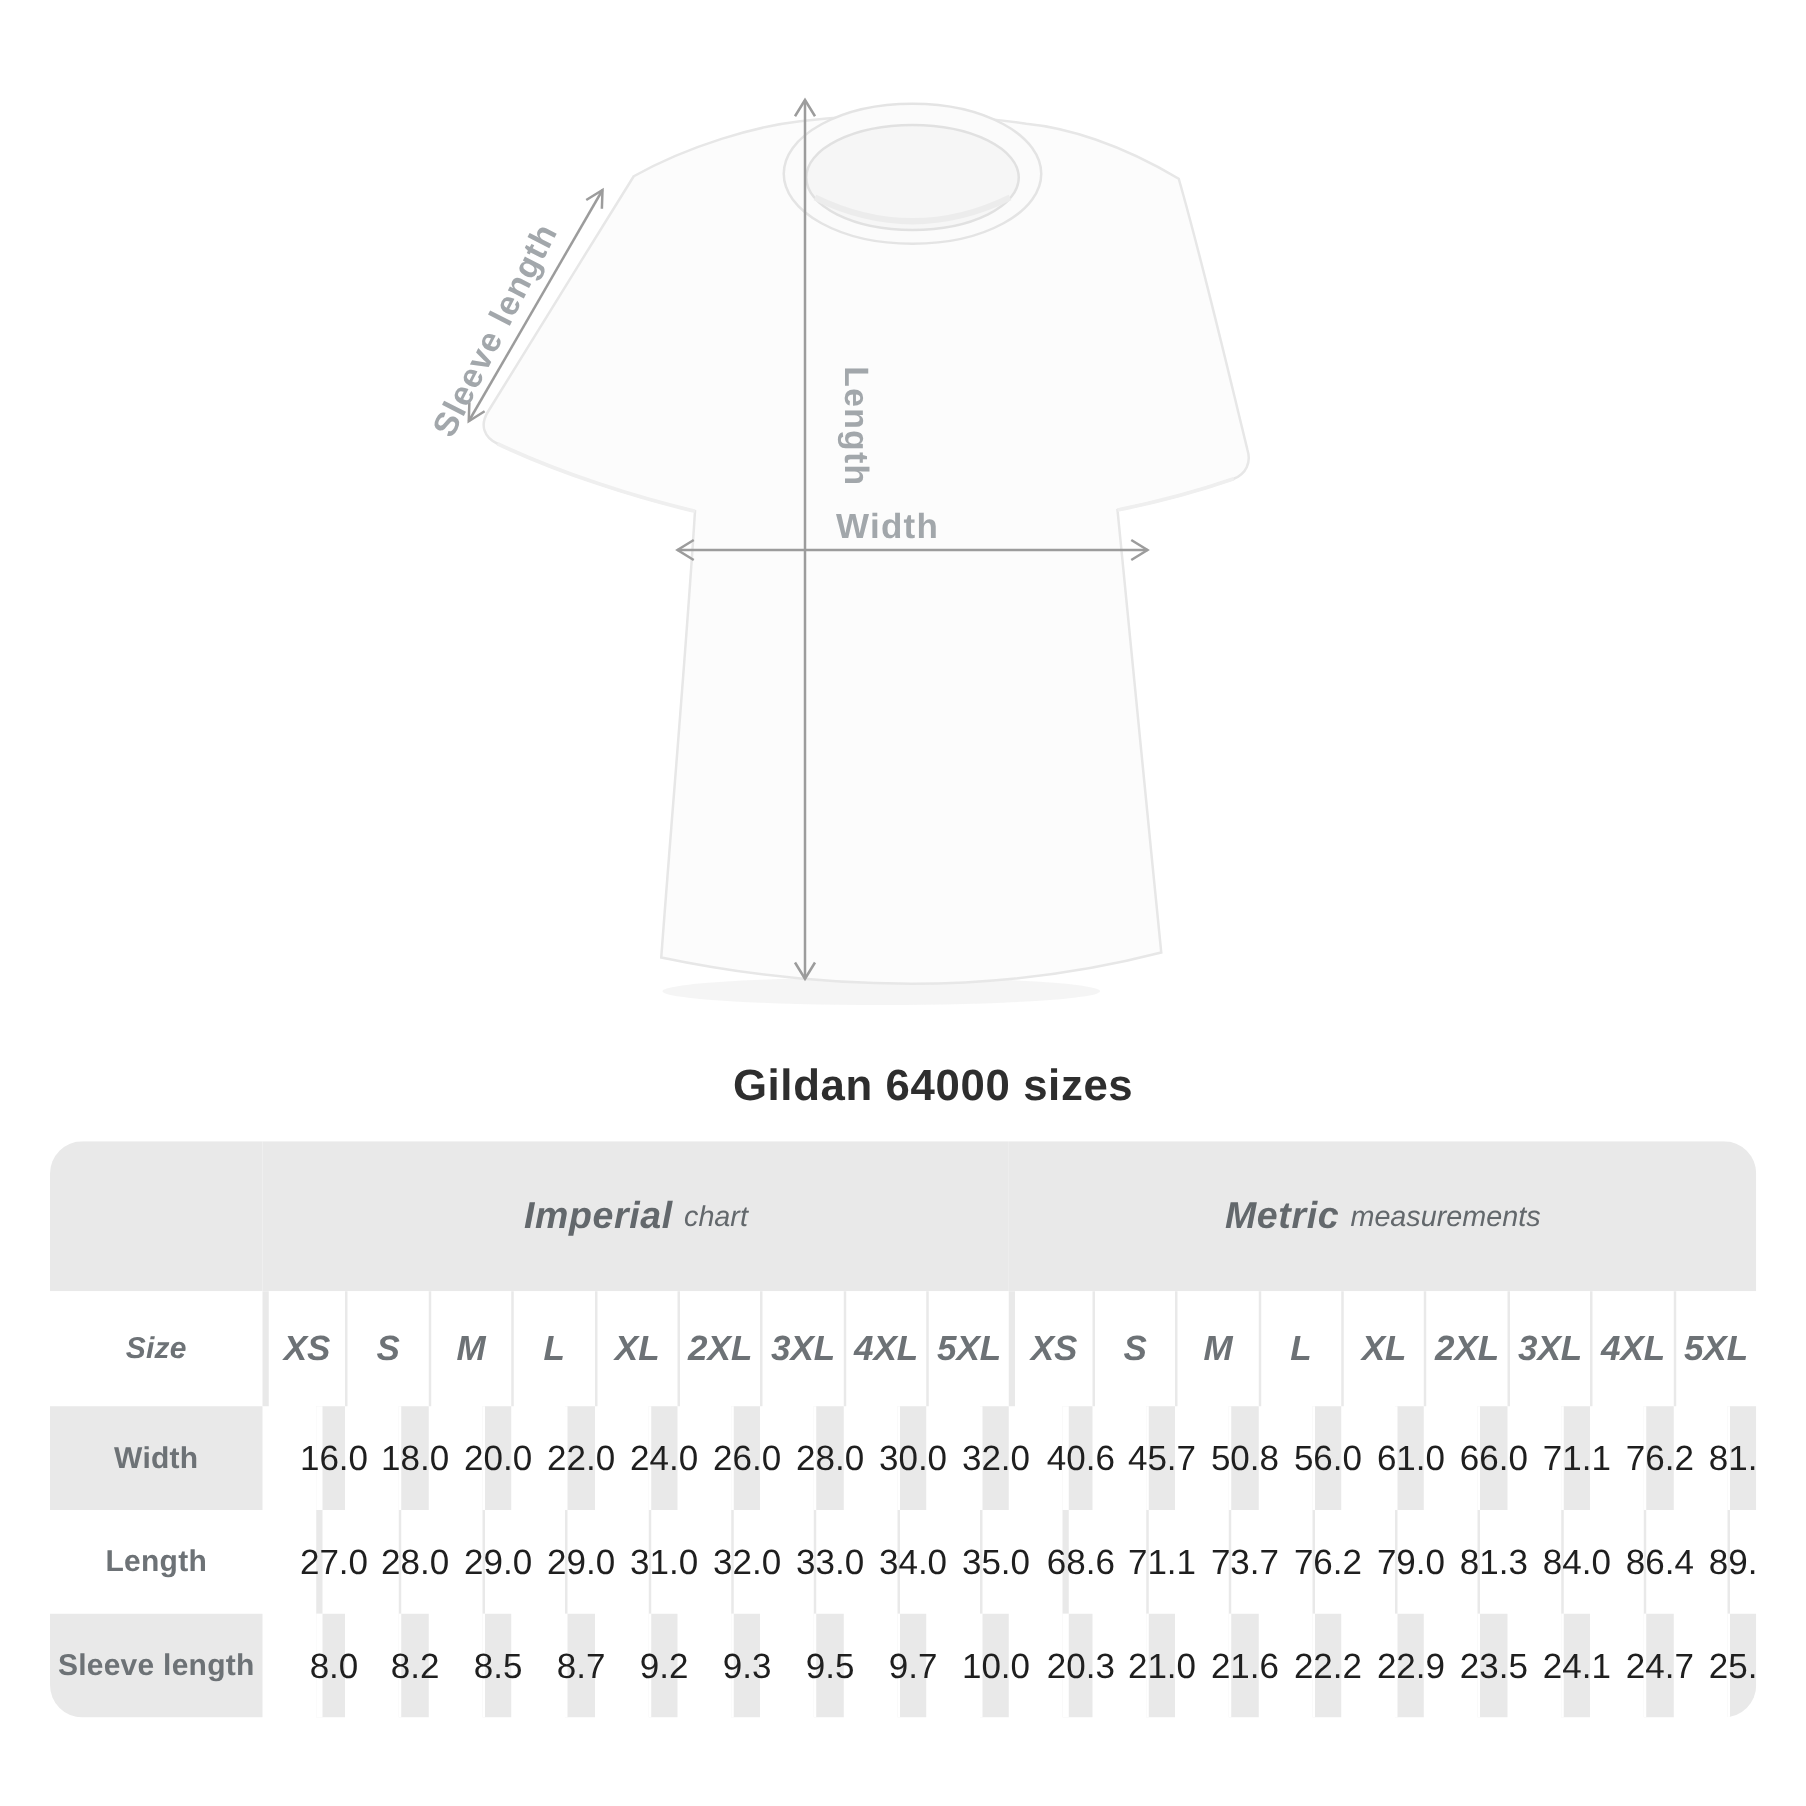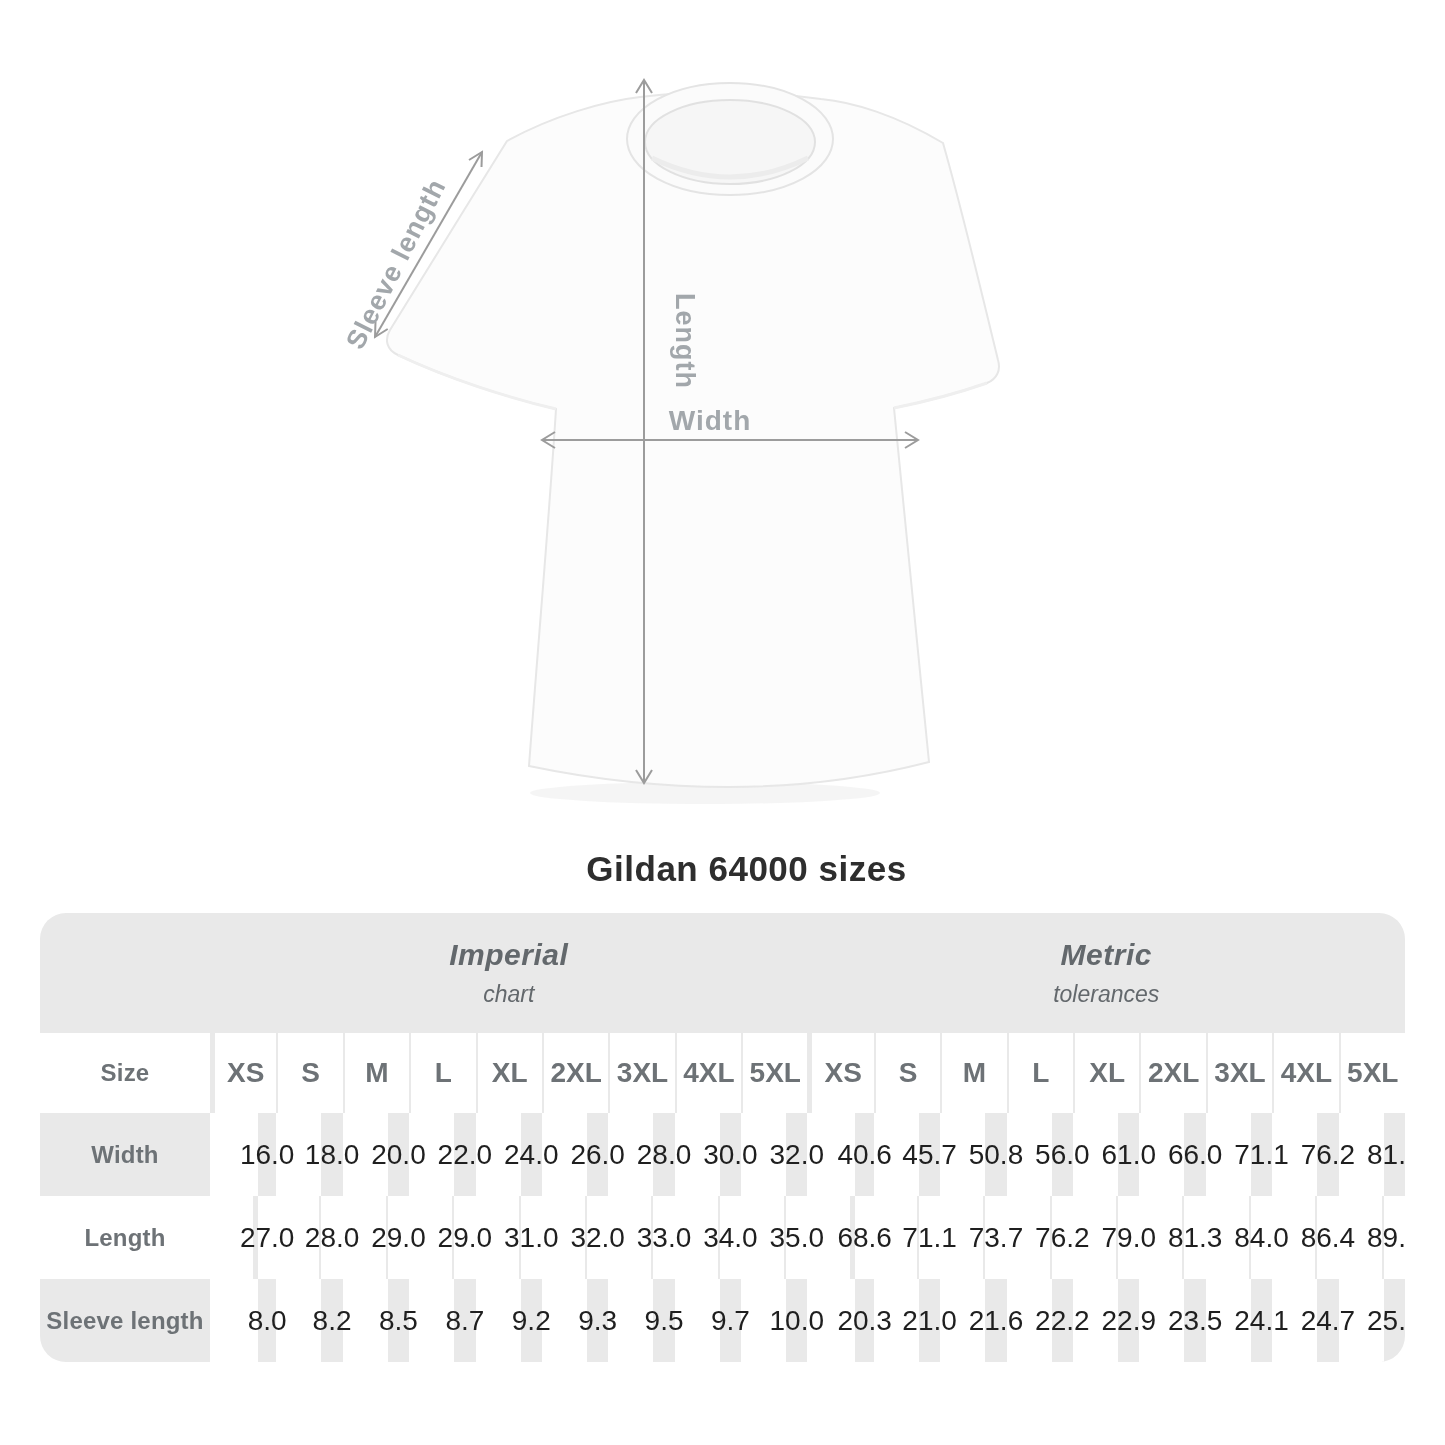--- a/index.html
+++ b/index.html
@@ -27,25 +27,25 @@
     width:1365px;margin:0 auto;border-radius:26px;overflow:hidden;
     display:grid;grid-template-columns:170px repeat(18,1fr);background:#ffffff;
   }
   .row{display:contents;}
   .cell{
     display:flex;align-items:center;justify-content:center;
     box-sizing:border-box;min-width:0;
   }
   .band-cell{background:#e9e9e9;height:120px;}
   .band-spacer{grid-column:1;}
-  .band-group{grid-column:span 9;flex-direction:column;justify-content:center;gap:9px;}
+  .band-group{grid-column:span 9;flex-direction:row;justify-content:center;gap:9px;}
   .band-name{font-size:30px;font-weight:bold;font-style:italic;color:#63686c;letter-spacing:.5px;}
   .band-unit{font-size:23px;font-style:italic;color:#63686c;}
 
-  .h-size{height:80px;}
+  .h-size{height:92px;font-style:italic;}
   .h-val{height:83px;}
   .row-white .cell{background:#ffffff;border-color:#e9e9e9;}
   .row-gray  .cell{background:#e9e9e9;border-color:#ffffff;}
   .sep{border-left:2px solid;}
   .wide-sep{border-left:5px solid;}
   .label-cell{font-size:24px;font-weight:bold;color:#6d7276;letter-spacing:.2px;}
   .size-cell{font-size:28px;font-weight:bold;color:#6d7276;}
   .val-cell{font-size:28px;color:#1f1f1f;margin-left:43px;}
 </style>
 </head>
@@ -108,21 +108,21 @@
 
 <div class="table-card" id="grid">
   <div class="row">
     <div class="cell band-cell band-spacer"></div>
     <div class="cell band-cell band-group">
       <div class="band-name">Imperial</div>
       <div class="band-unit">chart</div>
     </div>
     <div class="cell band-cell band-group">
       <div class="band-name">Metric</div>
-      <div class="band-unit">tolerances</div>
+      <div class="band-unit">measurements</div>
     </div>
   </div>
 
 <div class="row row-white"><div class="cell label-cell h-size">Size</div><div class="cell size-cell h-size wide-sep">XS</div><div class="cell size-cell h-size sep">S</div><div class="cell size-cell h-size sep">M</div><div class="cell size-cell h-size sep">L</div><div class="cell size-cell h-size sep">XL</div><div class="cell size-cell h-size sep">2XL</div><div class="cell size-cell h-size sep">3XL</div><div class="cell size-cell h-size sep">4XL</div><div class="cell size-cell h-size sep">5XL</div><div class="cell size-cell h-size wide-sep">XS</div><div class="cell size-cell h-size sep">S</div><div class="cell size-cell h-size sep">M</div><div class="cell size-cell h-size sep">L</div><div class="cell size-cell h-size sep">XL</div><div class="cell size-cell h-size sep">2XL</div><div class="cell size-cell h-size sep">3XL</div><div class="cell size-cell h-size sep">4XL</div><div class="cell size-cell h-size sep">5XL</div></div>
     <div class="row row-gray"><div class="cell label-cell h-val">Width</div><div class="cell val-cell h-val wide-sep">16.0</div><div class="cell val-cell h-val sep">18.0</div><div class="cell val-cell h-val sep">20.0</div><div class="cell val-cell h-val sep">22.0</div><div class="cell val-cell h-val sep">24.0</div><div class="cell val-cell h-val sep">26.0</div><div class="cell val-cell h-val sep">28.0</div><div class="cell val-cell h-val sep">30.0</div><div class="cell val-cell h-val sep">32.0</div><div class="cell val-cell h-val wide-sep">40.6</div><div class="cell val-cell h-val sep">45.7</div><div class="cell val-cell h-val sep">50.8</div><div class="cell val-cell h-val sep">56.0</div><div class="cell val-cell h-val sep">61.0</div><div class="cell val-cell h-val sep">66.0</div><div class="cell val-cell h-val sep">71.1</div><div class="cell val-cell h-val sep">76.2</div><div class="cell val-cell h-val sep">81.3</div></div>
     <div class="row row-white"><div class="cell label-cell h-val">Length</div><div class="cell val-cell h-val wide-sep">27.0</div><div class="cell val-cell h-val sep">28.0</div><div class="cell val-cell h-val sep">29.0</div><div class="cell val-cell h-val sep">29.0</div><div class="cell val-cell h-val sep">31.0</div><div class="cell val-cell h-val sep">32.0</div><div class="cell val-cell h-val sep">33.0</div><div class="cell val-cell h-val sep">34.0</div><div class="cell val-cell h-val sep">35.0</div><div class="cell val-cell h-val wide-sep">68.6</div><div class="cell val-cell h-val sep">71.1</div><div class="cell val-cell h-val sep">73.7</div><div class="cell val-cell h-val sep">76.2</div><div class="cell val-cell h-val sep">79.0</div><div class="cell val-cell h-val sep">81.3</div><div class="cell val-cell h-val sep">84.0</div><div class="cell val-cell h-val sep">86.4</div><div class="cell val-cell h-val sep">89.0</div></div>
     <div class="row row-gray"><div class="cell label-cell h-val">Sleeve length</div><div class="cell val-cell h-val wide-sep">8.0</div><div class="cell val-cell h-val sep">8.2</div><div class="cell val-cell h-val sep">8.5</div><div class="cell val-cell h-val sep">8.7</div><div class="cell val-cell h-val sep">9.2</div><div class="cell val-cell h-val sep">9.3</div><div class="cell val-cell h-val sep">9.5</div><div class="cell val-cell h-val sep">9.7</div><div class="cell val-cell h-val sep">10.0</div><div class="cell val-cell h-val wide-sep">20.3</div><div class="cell val-cell h-val sep">21.0</div><div class="cell val-cell h-val sep">21.6</div><div class="cell val-cell h-val sep">22.2</div><div class="cell val-cell h-val sep">22.9</div><div class="cell val-cell h-val sep">23.5</div><div class="cell val-cell h-val sep">24.1</div><div class="cell val-cell h-val sep">24.7</div><div class="cell val-cell h-val sep">25.3</div></div>
   </div>
 
 </body></html>

